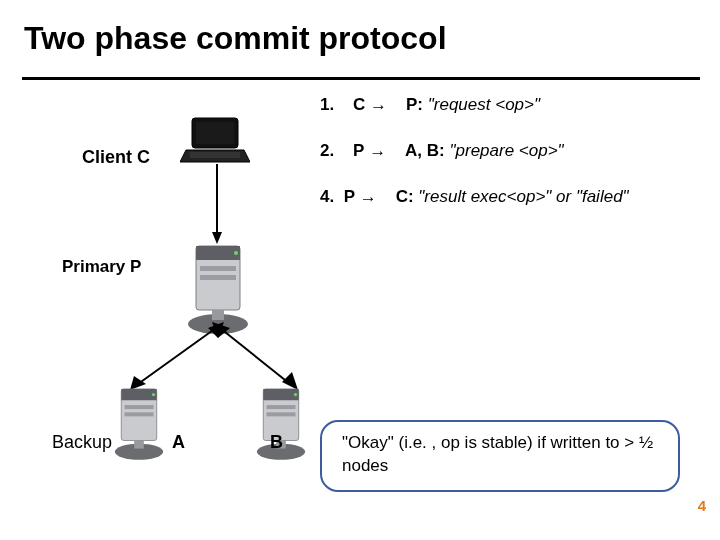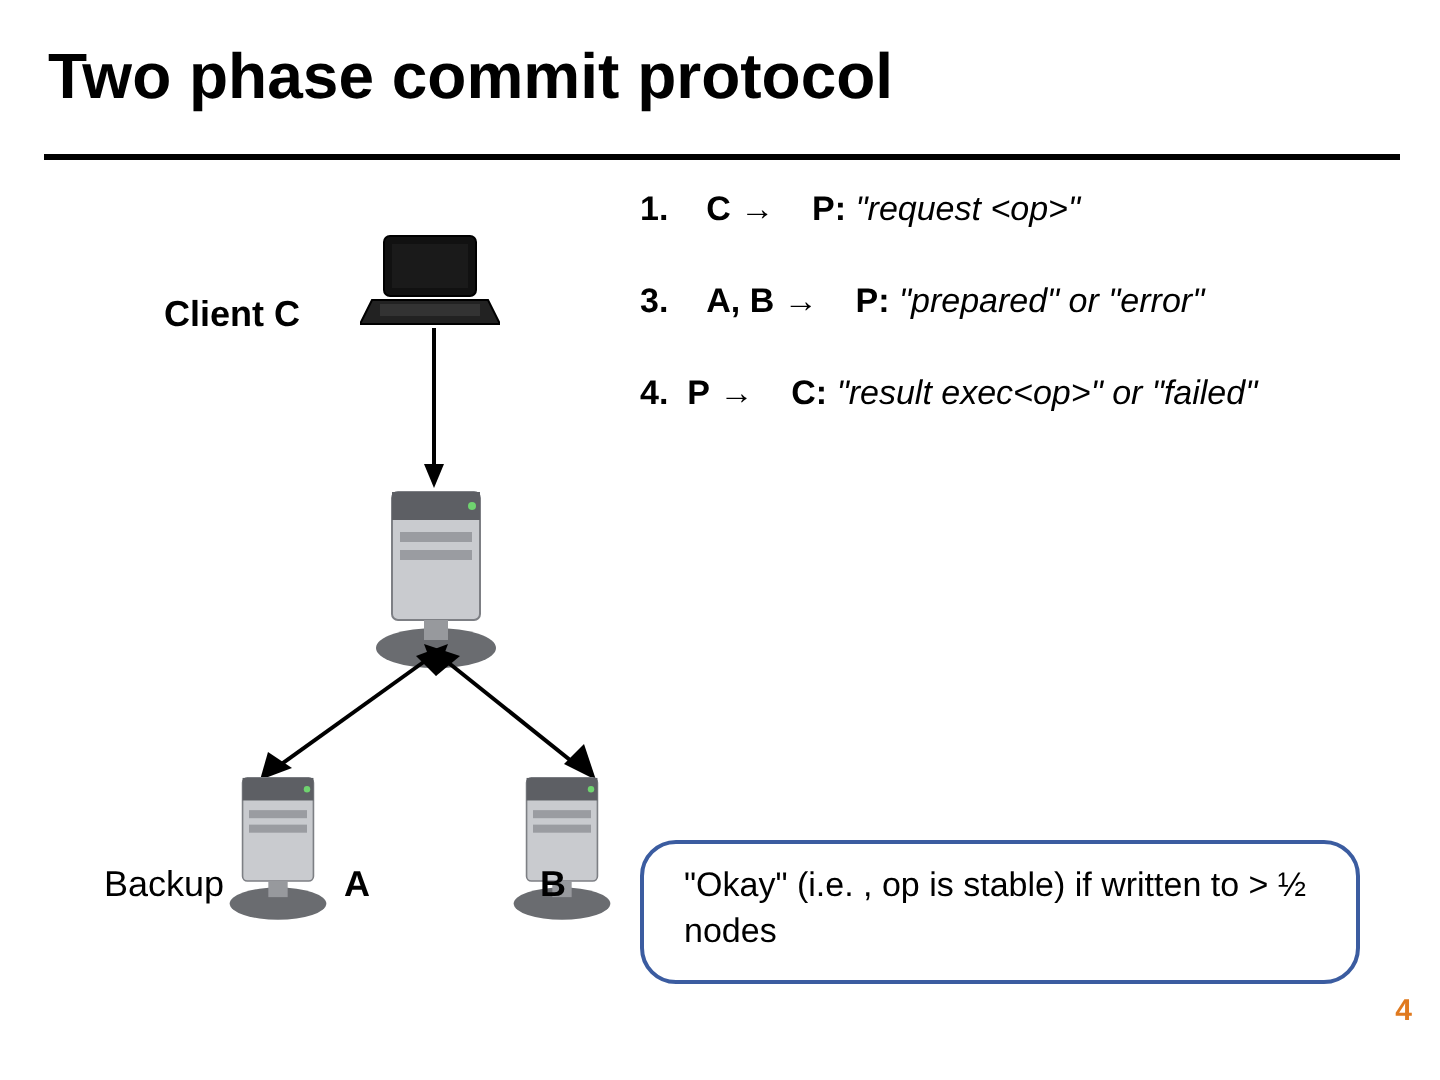--- a/index.html
+++ b/index.html
@@ -143,20 +143,21 @@
       <rect x="16" y="6" width="38" height="22" fill="#1a1a1a"></rect>
       <path d="M6 34 L64 34 L70 46 L0 46 Z" fill="#222" stroke="#000"></path>
       <rect x="10" y="36" width="50" height="6" fill="#333"></rect>
     </svg>
 
     <svg style="position:absolute;left:158px;top:62px" width="14" height="80">
       <line x1="7" y1="0" x2="7" y2="70" class="arrow-line"></line>
       <polygon points="7,80 2,68 12,68" class="arrow-head"></polygon>
     </svg>
 
+    <div class="label-primary">Primary P</div>
 
     <svg class="server-primary" width="72" height="95" viewBox="0 0 72 95">
       <rect x="14" y="4" width="44" height="64" rx="3" fill="#c9cbcf" stroke="#7d7f84"></rect>
       <rect x="14" y="4" width="44" height="14" fill="#5d5f64"></rect>
       <rect x="18" y="24" width="36" height="5" fill="#9a9ca1"></rect>
       <rect x="18" y="33" width="36" height="5" fill="#9a9ca1"></rect>
       <circle cx="54" cy="11" r="2" fill="#6fd36f"></circle>
       <ellipse cx="36" cy="82" rx="30" ry="10" fill="#6a6c70"></ellipse>
       <rect x="30" y="68" width="12" height="10" fill="#97999d"></rect>
     </svg>
@@ -199,25 +200,25 @@
 
   <div class="steps">
     <div class="step">
       <b>1.</b>&nbsp;&nbsp;&nbsp;
       <b>C</b>
       <span class="arrow">→</span>&nbsp;&nbsp;&nbsp;
       <b>P:</b>
       <i>"request &lt;op&gt;"</i>
     </div>
     <div class="step">
-      <b>3.</b>&nbsp;&nbsp;&nbsp;
-      <b>A, B</b>
+      <b>2.</b>&nbsp;&nbsp;&nbsp;
+      <b>P</b>
       <span class="arrow">→</span>&nbsp;&nbsp;&nbsp;
-      <b>P:</b>
-      <i>"prepared" or "error"</i>
+      <b>A, B:</b>
+      <i>"prepare &lt;op&gt;"</i>
     </div>
     <div class="step">
       <b>4.</b>&nbsp;
       <b>P</b>
       <span class="arrow">→</span>&nbsp;&nbsp;&nbsp;
       <b>C:</b>
       <i>"result exec&lt;op&gt;" or "failed"</i>
     </div>
   </div>
 

